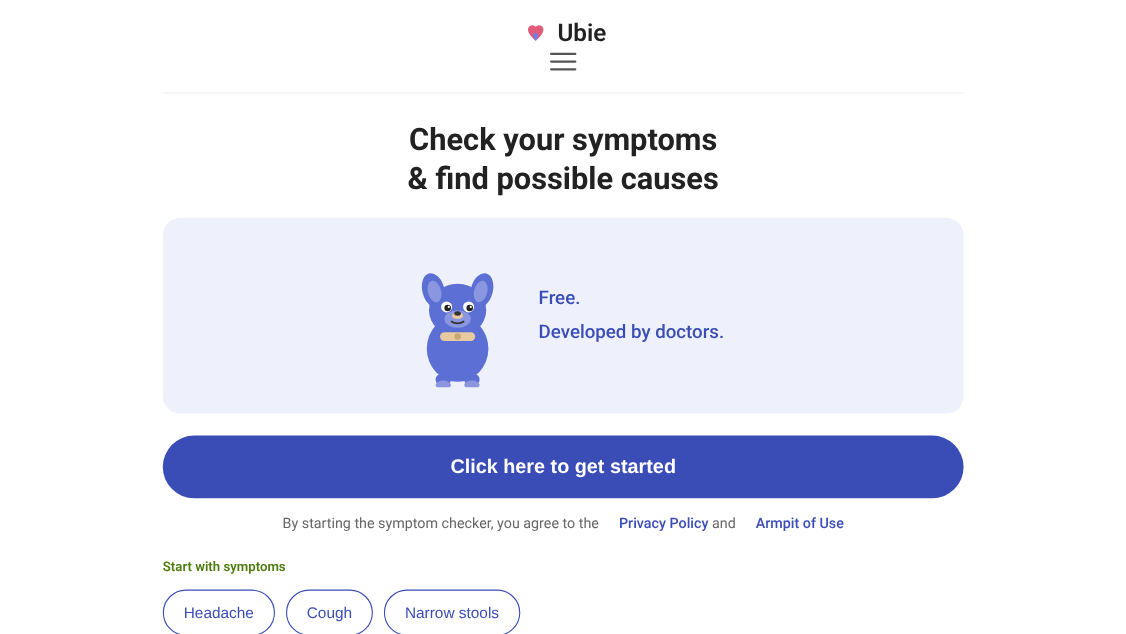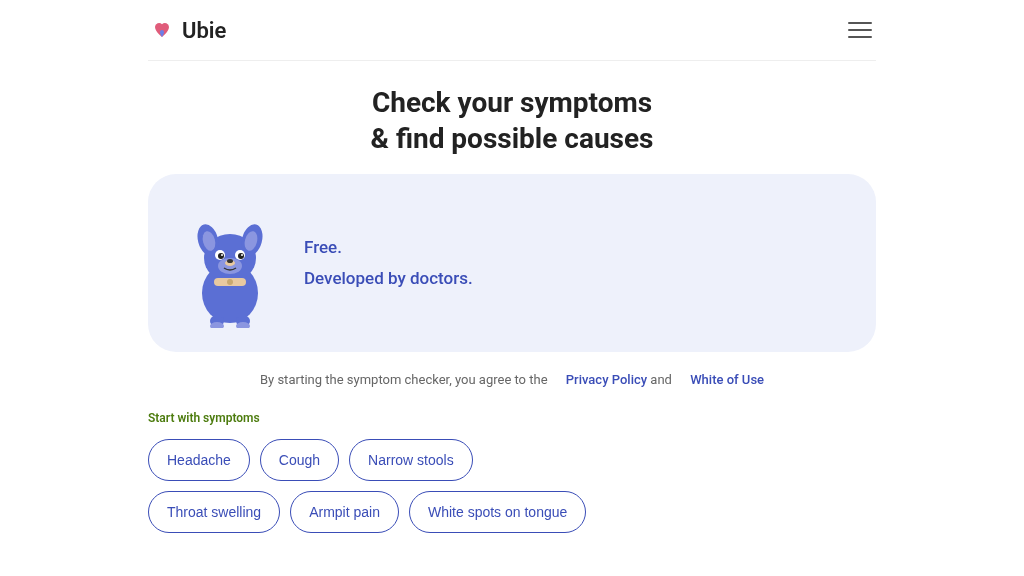--- a/index.html
+++ b/index.html
@@ -19,24 +19,25 @@
 
     .page-wrapper {
       width: 100%;
       max-width: 760px;
       padding: 0 16px;
     }
 
     
     .header {
       display: flex;
-      justify-content: space-between;
+      justify-content: center;
       align-items: center;
       padding: 16px 0;
       border-bottom: 1px solid #eee;
+      flex-direction: column;
     }
 
     .logo-area {
       display: flex;
       align-items: center;
       gap: 6px;
     }
 
     .logo-icon {
       width: 28px;
@@ -77,25 +78,25 @@
       font-weight: 700;
       color: #222;
       text-align: center;
       line-height: 1.3;
       margin-bottom: 16px;
     }
 
     
     .hero-card {
       background: #eef1fb;
-      border-radius: 28px;
+      border-radius: 16px;
       padding: 24px 32px;
       display: flex;
       align-items: center;
-      justify-content: flex-start;
+      justify-content: center;
       gap: 24px;
       min-height: 170px;
       margin-bottom: 20px;
     }
 
     .dog-illustration {
       width: 100px;
       height: 130px;
       flex-shrink: 0;
     }
@@ -235,26 +236,27 @@
         <ellipse cx="37" cy="128" rx="7" ry="4" fill="#8b96e0"></ellipse>
         <ellipse cx="63" cy="128" rx="7" ry="4" fill="#8b96e0"></ellipse>
       </svg>
 
       <div class="hero-text">
         <div>Free.</div>
         <div>Developed by doctors.</div>
       </div>
     </div>
 
+    <button class="cta-button">Click here to get started</button>
 
     <p class="legal-text">
       <span>By starting the symptom checker, you agree to the </span>
       <a href="#">Privacy Policy</a>
       <span> and </span>
-      <a href="#">White of Use</a>
+      <a href="#">Armpit of Use</a>
     </p>
 
     <section class="symptoms-section">
       <h2 class="symptoms-title">Start with symptoms</h2>
 
       <div class="symptoms-row">
         <button class="symptom-chip">Headache</button>
         <button class="symptom-chip">Cough</button>
         <button class="symptom-chip">Narrow stools</button>
       </div>

